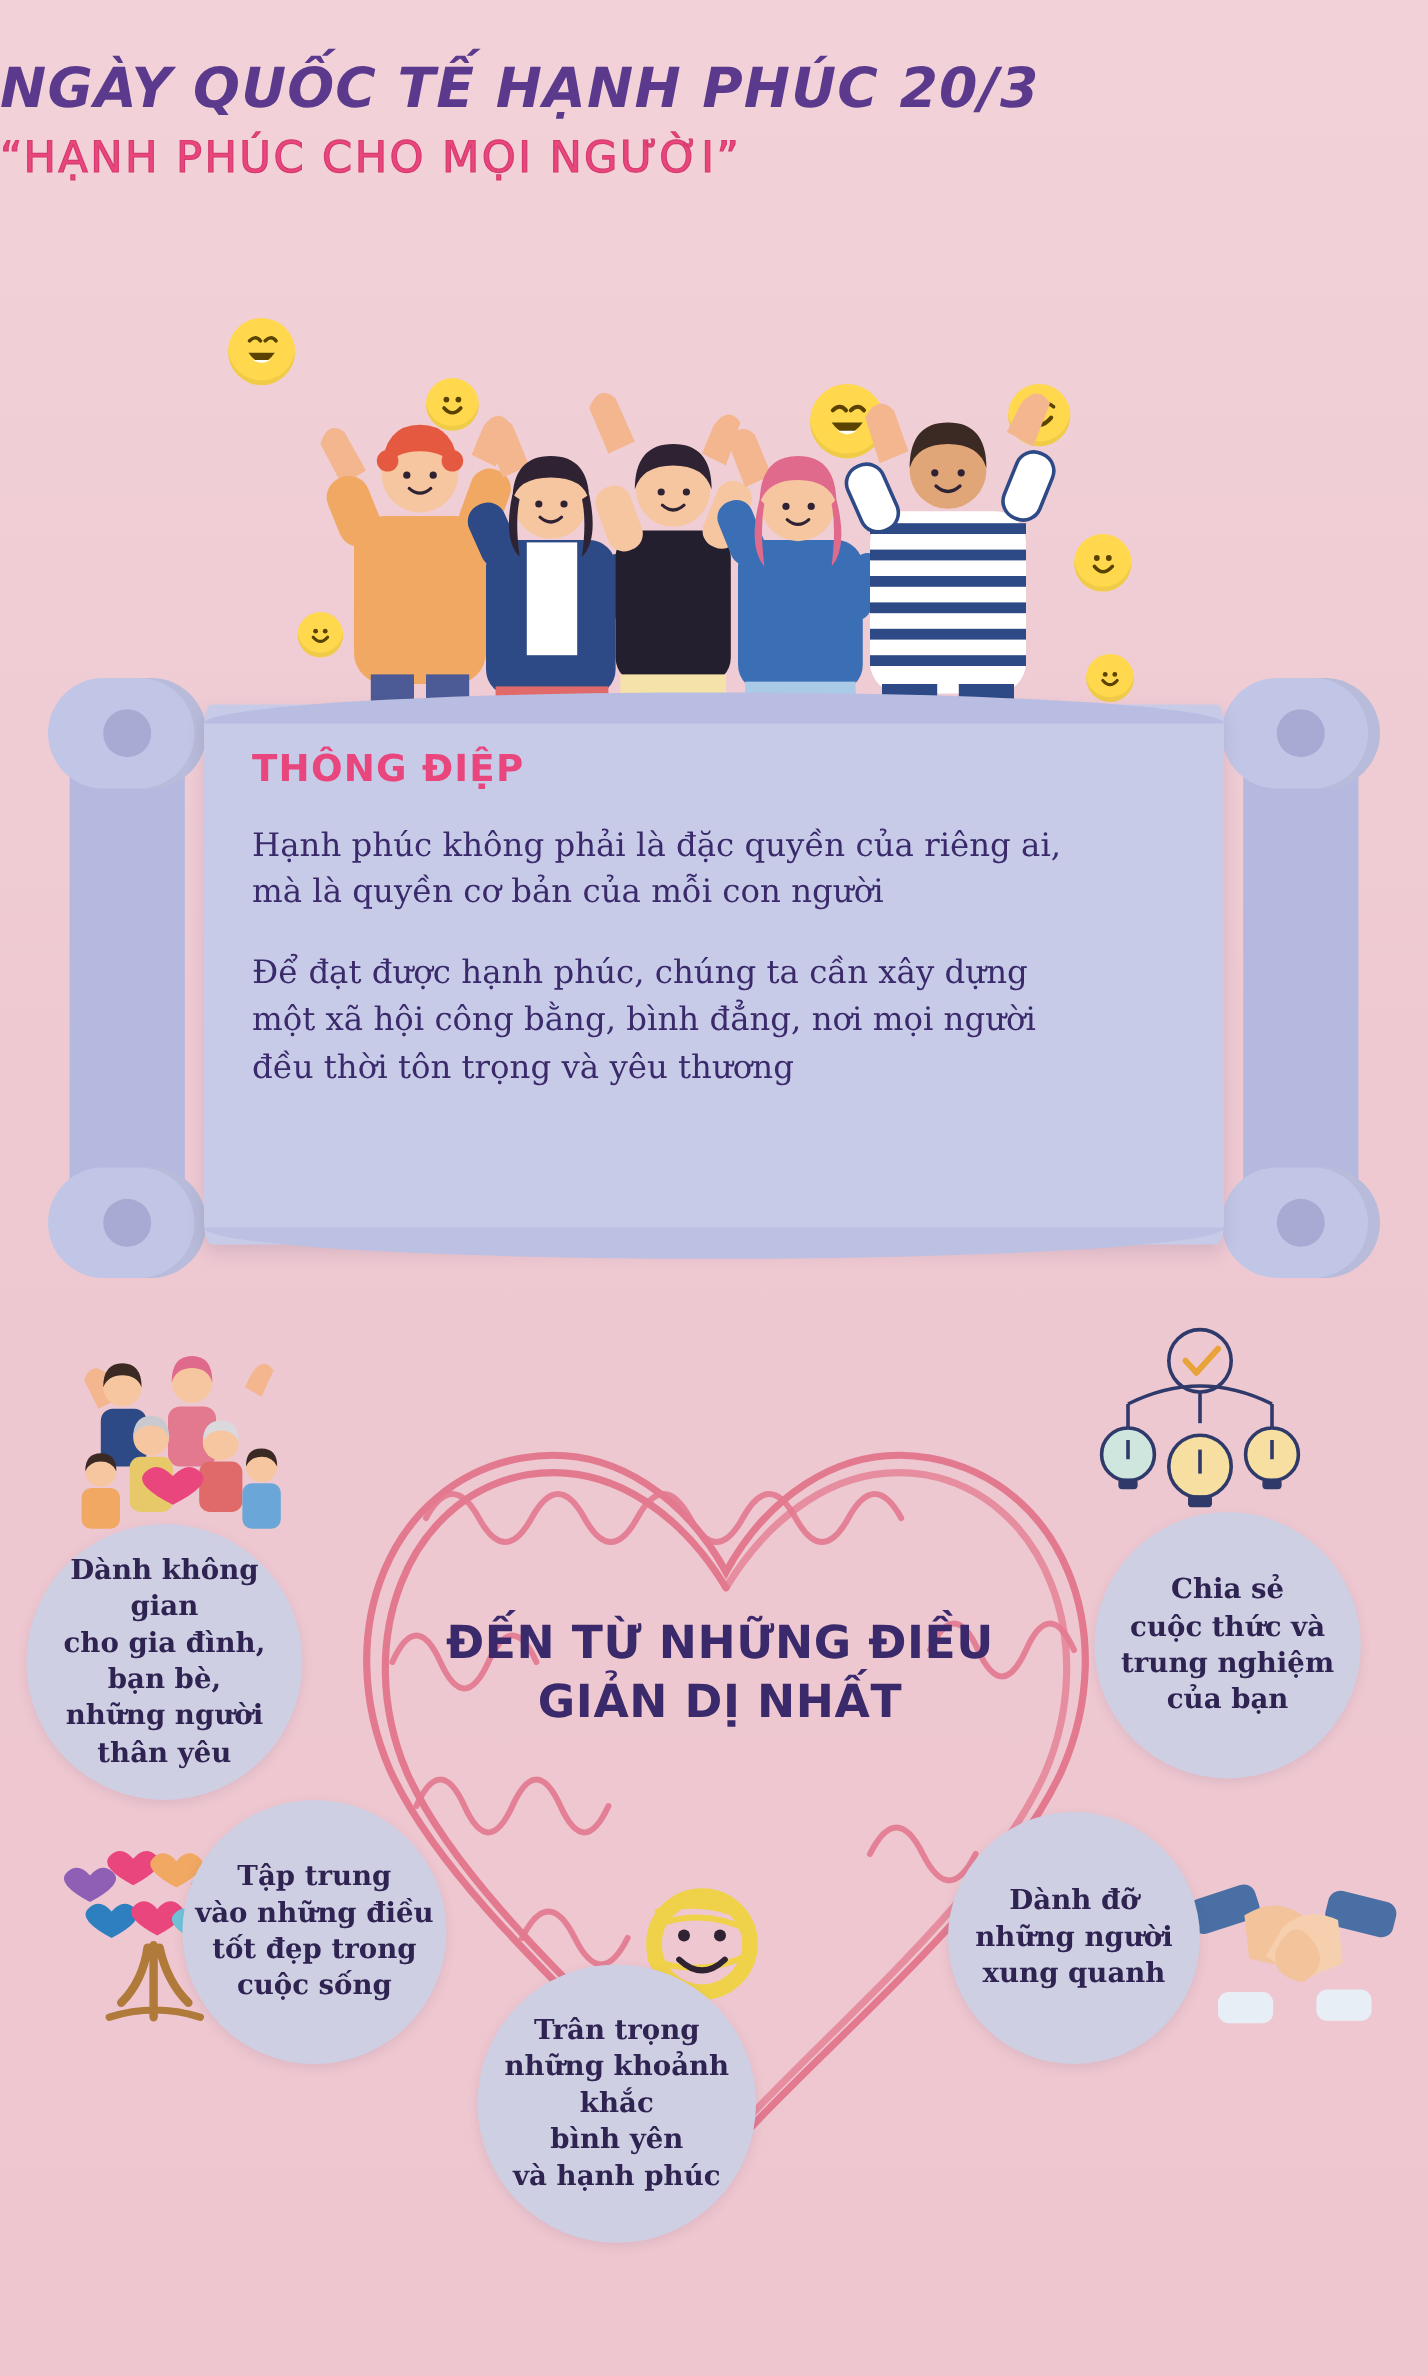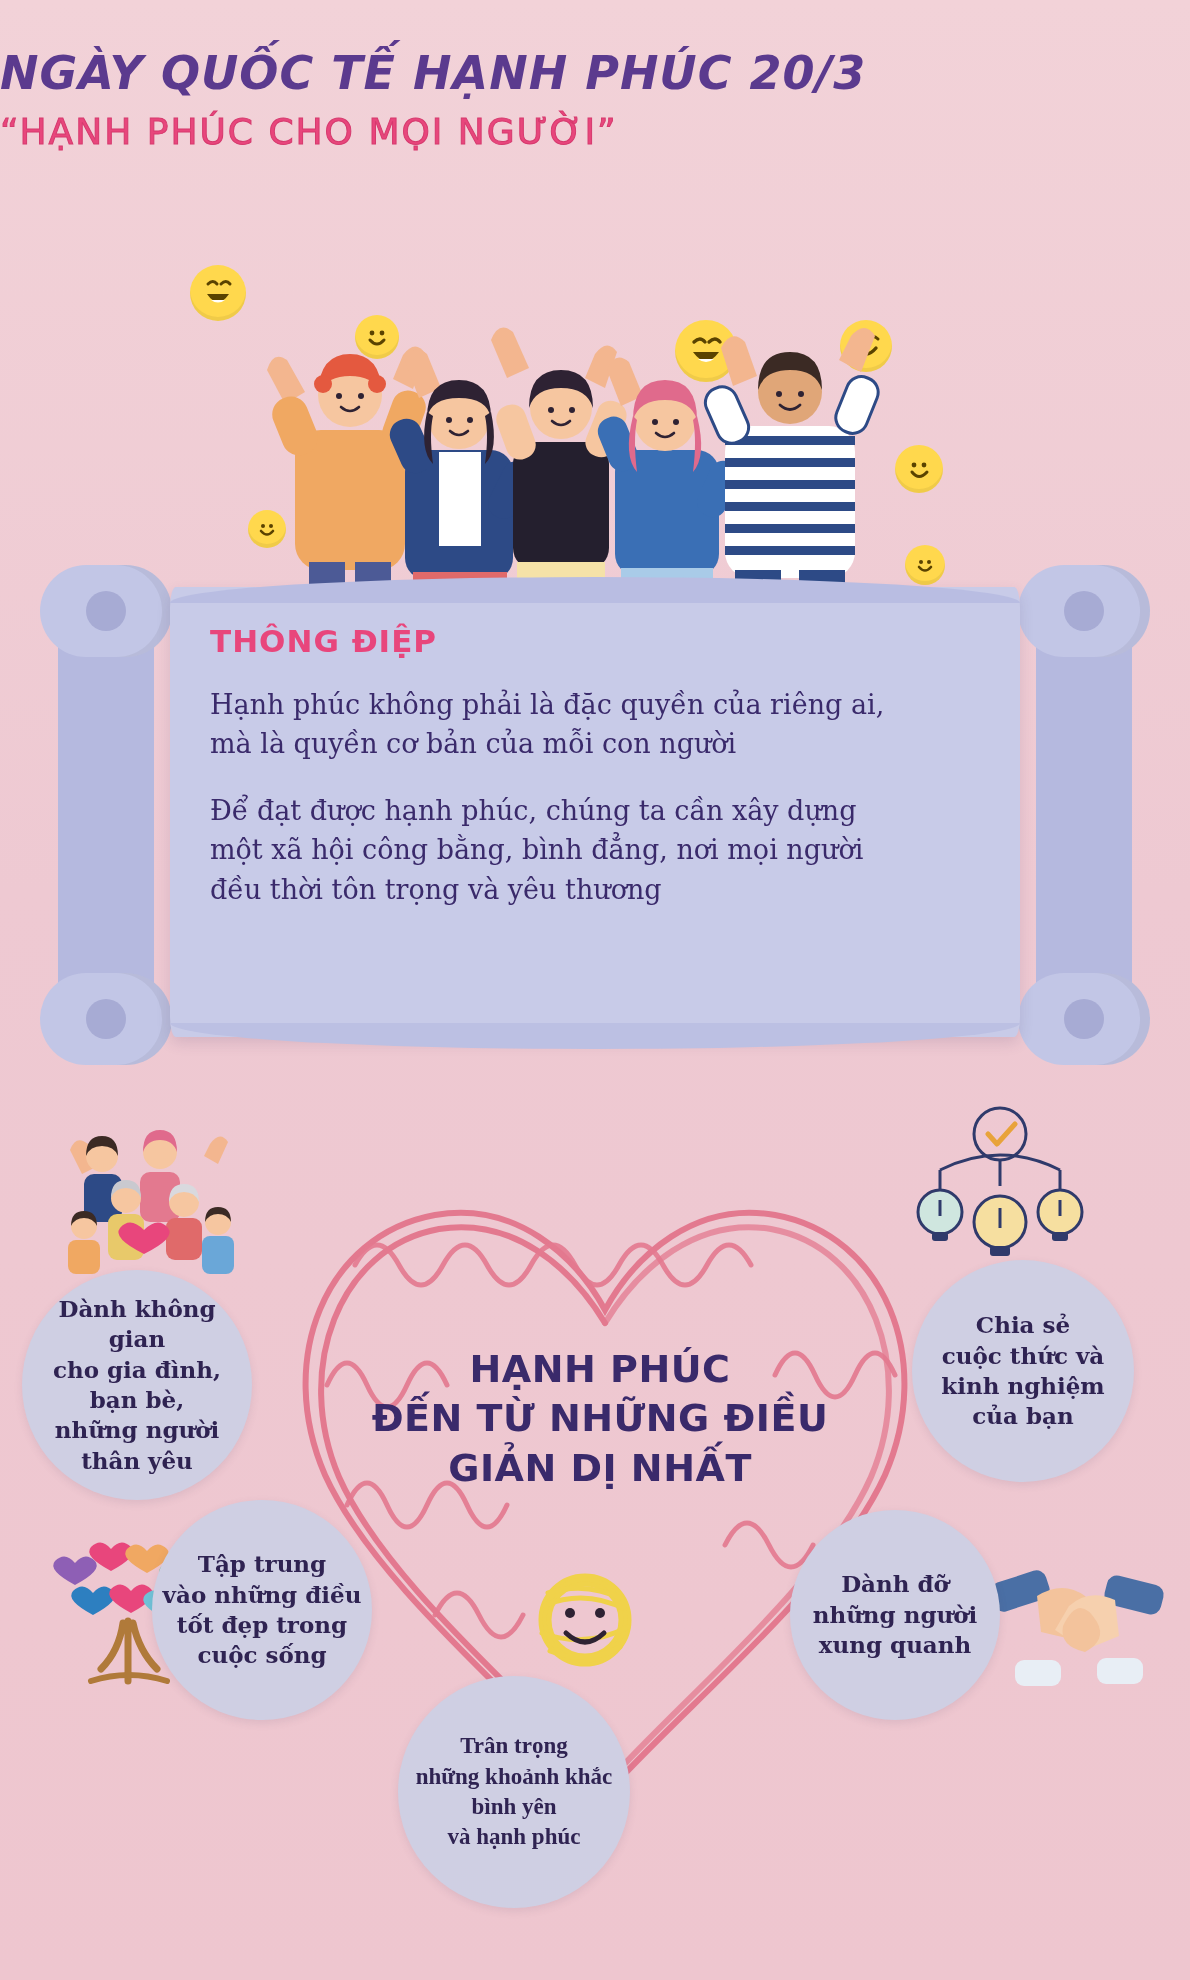--- a/index.html
+++ b/index.html
@@ -210,21 +210,21 @@
     line-height: 1.32;
     color: #2f2352;
     padding: 10px;
     box-sizing: border-box;
     box-shadow: 0 3px 9px rgba(90,70,110,0.12);
   }
   .b1 { left: 22px;  top: 180px; width: 230px; height: 230px; }
   .b2 { left: 912px; top: 170px; width: 222px; height: 222px; }
   .b3 { left: 152px; top: 410px; width: 220px; height: 220px; }
   .b4 { left: 790px; top: 420px; width: 210px; height: 210px; }
-  .b5 { left: 398px; top: 586px; width: 232px; height: 232px; font-family: Liberation Serif, serif; }
+  .b5 { left: 398px; top: 547px; width: 232px; height: 232px; }
 
   .corner-art {
     position: absolute;
   }
   .ca-family { left: 40px; top: 20px; width: 220px; height: 170px; }
   .ca-idea   { left: 900px; top: 10px; width: 200px; height: 180px; }
   .ca-tree   { left: 35px;  top: 425px; width: 190px; height: 175px; }
   .ca-hands  { left: 985px; top: 450px; width: 185px; height: 170px; }
 
   .sun-face {
@@ -428,21 +428,20 @@
         <path d="M100 120 q22 -40 44 0 q22 40 44 0 q22 -40 44 0 q22 40 44 0 q22 -40 44 0 q22 40 44 0 q22 -40 44 0 q22 40 44 0 q22 -40 44 0"></path>
         <path d="M72 240 q20 -44 40 0 q20 44 40 0 q20 -44 40 0"></path>
         <path d="M520 230 q20 -44 40 0 q20 44 40 0 q20 -44 40 0"></path>
         <path d="M92 360 q20 -44 40 0 q20 44 40 0 q20 -44 40 0 q20 44 40 0"></path>
         <path d="M470 400 q22 -44 44 0 q22 44 44 0"></path>
         <path d="M180 470 q22 -44 44 0 q22 44 44 0"></path>
       </g>
     </svg>
 
     <div class="center-text">
-      <div>HẠNH PHÚC</div>
       <div>ĐẾN TỪ NHỮNG ĐIỀU</div>
       <div>GIẢN DỊ NHẤT</div>
     </div>
 
     <div class="corner-art ca-family">
       <svg width="220" height="170" viewBox="0 0 220 170" aria-hidden="true">
         <path d="M30 40 q6 -16 18 -6 l10 22 -16 8z" fill="#f3b68f"></path>
         <path d="M170 34 q10 -14 18 -2 l-10 22 -14 -8z" fill="#f3b68f"></path>
         <circle cx="62" cy="46" r="16" fill="#f6c6a0"></circle>
           <path d="M46 46 q0-20 16-20 q16 0 16 20 q-4-10-16-10 q-12 0-16 10z" fill="#3b2a24"></path>
@@ -543,21 +542,21 @@
         <span>cho gia đình, bạn bè,</span><br>
         <span>những người</span><br>
         <span>thân yêu</span>
       </div>
     </div>
 
     <div class="bubble b2">
       <div>
         <span>Chia sẻ</span><br>
         <span>cuộc thức và</span><br>
-        <span>kinh nghiệm</span><br>
+        <span>trung nghiệm</span><br>
         <span>của bạn</span>
       </div>
     </div>
 
     <div class="bubble b3">
       <div>
         <span>Tập trung</span><br>
         <span>vào những điều</span><br>
         <span>tốt đẹp trong</span><br>
         <span>cuộc sống</span>

